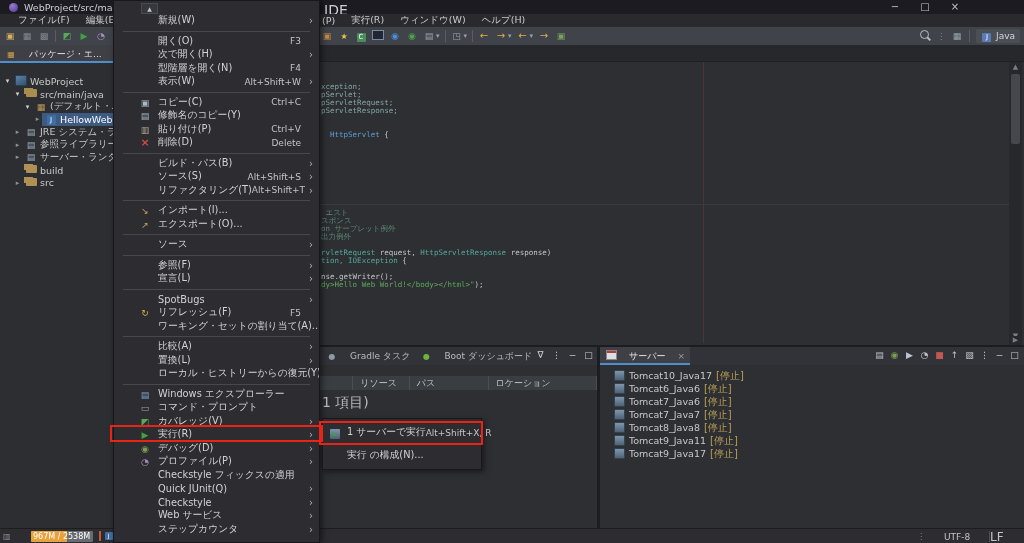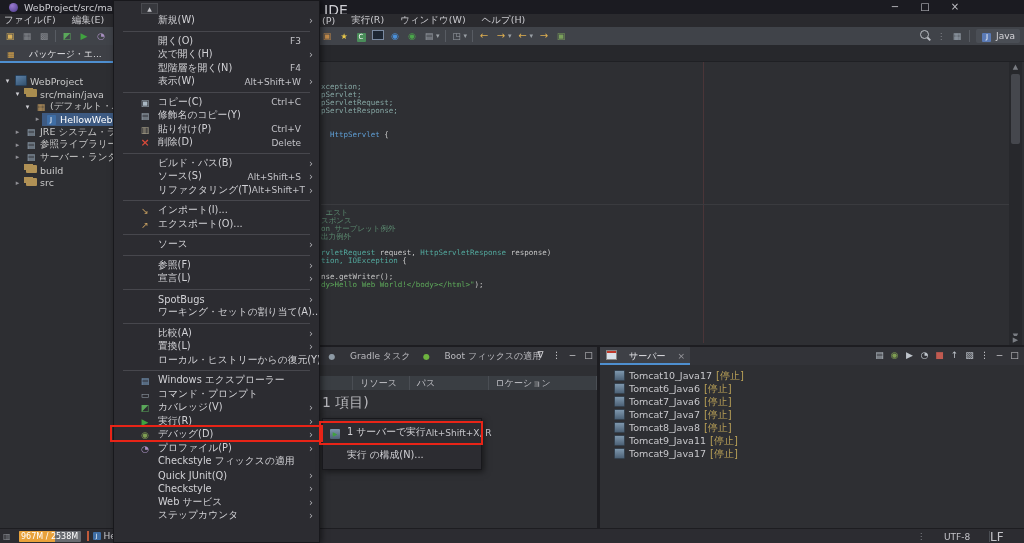--- a/index.html
+++ b/index.html
@@ -8,21 +8,21 @@
   .icon{display:inline-block;width:12px;height:12px;line-height:12px;font-size:9px;text-align:center;flex:none;position:relative}
 
   
   .titlebar{position:absolute;left:0;top:0;width:1024px;height:14px;background:#1b1b21;display:flex;align-items:center}
   .app-icon{width:9px;height:9px;border-radius:50%;background:radial-gradient(circle at 35% 30%,#9a7ad0,#4a3a8a);margin:0 6px 0 9px}
   .title-txt{color:#cfcfd4;font-size:9.5px;white-space:nowrap}
   .title-right{position:absolute;left:324px;top:2px;color:#cfcfd4;font-size:14px}
   .win-controls{position:absolute;right:54px;top:0;display:flex}
   .wc{width:30px;height:14px;color:#c3c3c8;font-size:10px;line-height:13px;text-align:center}
   .menubar{position:absolute;left:0;top:14px;width:1024px;height:13px;background:#2a2a2e;display:flex;align-items:center}
-  .mb-left{display:flex;gap:16px;padding-left:4px}
+  .mb-left{display:flex;gap:16px;padding-left:18px}
   .mb-right{position:absolute;left:322px;top:0;height:13px;display:flex;gap:16px;align-items:center}
   .mb-item{color:#c9c9ce;font-size:9.5px;white-space:nowrap}
   .toolbar{position:absolute;left:0;top:27px;width:1024px;height:18px;background:#404349;display:flex;align-items:center}
   .tb-left{display:flex;gap:3px;padding-left:3px;align-items:center}
   .tb-mid{position:absolute;left:320px;top:0;height:18px;display:flex;gap:3px;align-items:center}
   .tb-right{position:absolute;right:4px;top:0;height:18px;display:flex;gap:6px;align-items:center}
   .tbtn{display:inline-flex;align-items:center;height:14px;padding:0 1px;color:#b9bec4}
   .tbtn[data-dd="true"]::after{content:"▾";font-size:7px;color:#9aa0a6;margin-left:1px}
   .persp{display:flex;align-items:center;gap:3px;background:#4a4e55;border-radius:2px;padding:0 5px;height:14px}
   .persp-label{color:#d6d6da;font-size:9px}
@@ -76,21 +76,21 @@
   .panel-srv{position:absolute;left:600px;top:347px;width:424px;height:181px;background:#2e2f33;overflow:hidden}
   .srv-tools{position:absolute;right:4px;top:2px;display:flex;gap:4px;align-items:center}
   .srv-list{padding:4px 0 0 13px}
   .srv-row{height:13px;display:flex;align-items:center;gap:4px}
   .srv-name{font-size:9.5px;color:#c8c8cc}
   .srv-status{font-size:10px;color:var(--stopped_text)}
 
   
   .statusbar{position:absolute;left:0;top:528px;width:1024px;height:15px;background:#2c2c31;border-top:1px solid #1d1d21;display:flex;align-items:center}
   .sb-ic{color:#8a8d93;font-size:8px;margin-left:3px}
-  .heap{position:relative;width:62px;height:11px;background:#686b70;border-radius:1px;margin-left:8px;overflow:hidden}
+  .heap{position:relative;width:62px;height:11px;background:#686b70;border-radius:1px;margin-left:20px;overflow:hidden}
   .heap-fill{position:absolute;left:0;top:0;height:11px;width:58%;background:var(--heap_fill)}
   .heap-txt{position:absolute;left:0;top:0;width:100%;text-align:center;font-size:8px;line-height:11px;color:#fff}
   .sb-mark{width:2px;height:10px;background:#c05a3a;margin-left:6px}
   .sb-file-ic{width:8px;height:8px;background:#3f6ea5;border-radius:1px;margin-left:4px;color:#fff;font-size:6px;line-height:8px;text-align:center}
   .sb-file{font-size:9px;color:#c8c8cc;margin-left:3px;white-space:nowrap}
   .sb-right{position:absolute;right:0;top:0;height:15px;display:flex;align-items:center}
   .sb-dots{color:#8a8d93;font-size:8px}
   .sb-enc{width:64px;text-align:center;font-size:9px;color:#c3c3c8}
   .sb-vsep{width:1px;height:11px;background:#4a4d53}
   .sb-lf{width:34px;font-size:12px;color:#c3c3c8}
@@ -413,21 +413,21 @@
 
   <div class="panel-bl">
     <div class="tabbar">
 
     <span class="tab">
         <span class="icon" data-icon="gradle-icon"></span>
         <span>Gradle タスク</span>
       </span>
         <span class="tab">
         <span class="icon" data-icon="boot-dashboard-icon"></span>
-        <span>Boot フィックスの適用</span>
+        <span>Boot ダッシュボード</span>
       </span>
       </div>
     <div class="pb-tools">
 
     <span class="tool-ic icon" data-icon="filter-icon"></span>
         <span class="tool-ic icon" data-icon="view-menu-icon"></span>
         <span class="tool-ic icon" data-icon="minimize-icon"></span>
         <span class="tool-ic icon" data-icon="maximize-icon"></span>
       </div>
     <div class="pb-header">
@@ -640,20 +640,25 @@
         
         
         
       </div>
         <div class="mi" data-type="i" data-sub="true">
         <span class="mi-ic icon"></span>
         <span class="mi-label">SpotBugs</span>
         <span class="mi-sc"></span>
       </div>
         <div class="mi" data-type="i">
+        <span class="mi-ic icon" data-icon="refresh-icon"></span>
+        <span class="mi-label">リフレッシュ(F)</span>
+        <span class="mi-sc">F5</span>
+      </div>
+        <div class="mi" data-type="i">
         <span class="mi-ic icon"></span>
         <span class="mi-label">ワーキング・セットの割り当て(A)...</span>
         <span class="mi-sc"></span>
       </div>
         <div class="mi" data-type="s">
         
         
         
       </div>
         <div class="mi" data-type="i" data-sub="true">

